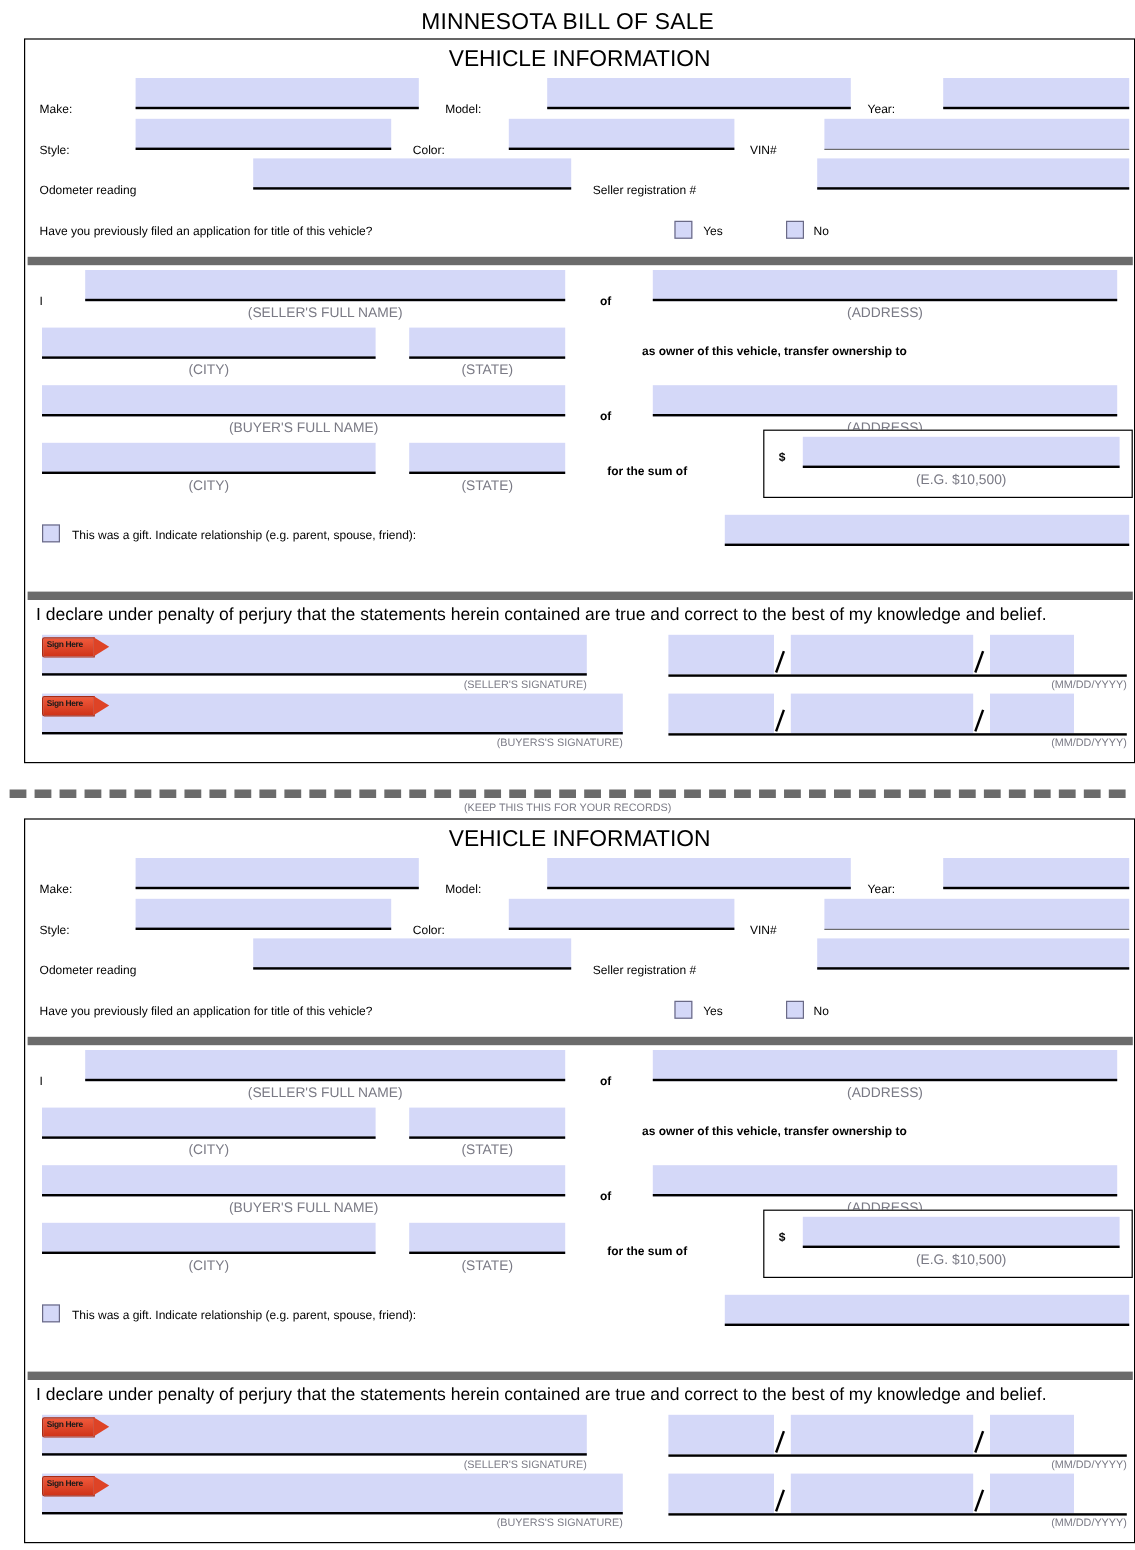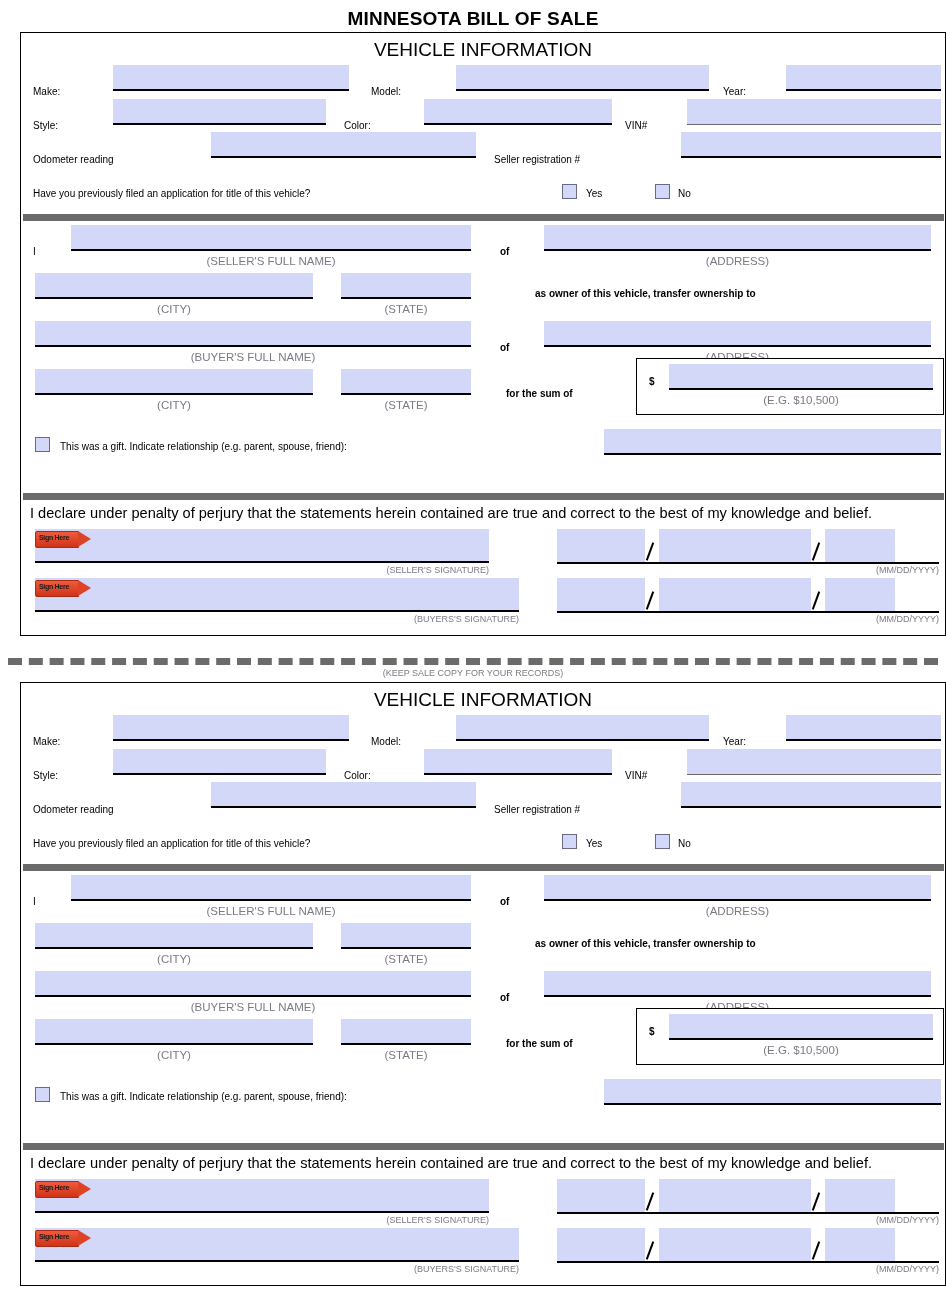--- a/index.html
+++ b/index.html
@@ -19,21 +19,21 @@
   .page {
     position: relative;
     width: 946px;
     height: 1292px;
   }
 
   
   .doc-title {
     text-align: center;
     font-size: 19px;
-    font-weight: bold;
+    font-weight: normal;
     letter-spacing: 0.2px;
     padding-top: 8px;
     height: 26px;
     line-height: 22px;
   }
 
   
   .copy {
     position: relative;
     border: 1.6px solid #000;
@@ -311,21 +311,21 @@
       <div class="slash" style="left:628px; top:92px;"></div>
       <div class="fld" style="left:638px; top:79px; width:152px; height:33px;"></div>
       <div class="slash" style="left:794px; top:92px;"></div>
       <div class="fld" style="left:804px; top:79px; width:70px; height:33px;"></div>
       <div class="line" style="left:536px; top:112px; width:382px;"></div>
       <div class="cap sm" style="left:718px; top:115px; width:200px; text-align:right;">(MM/DD/YYYY)</div>
     </div>
   </div>
 
   <div class="cutline" style="top:658px;"></div>
-  <div class="cutcap" style="top:668px;">(KEEP SALE COPY FOR YOUR RECORDS)</div>
+  <div class="cutcap" style="top:668px;">(KEEP THIS THIS FOR YOUR RECORDS)</div>
 
   <div class="copy" style="position:absolute; left:10px; top:682px; width:926px; height:604px;">
 
     <div class="vi">
       <div class="section-title">VEHICLE INFORMATION</div>
 
       <div class="lbl" style="left:12px; top:50px;">Make:</div>
       <div class="fld ul" style="left:92px; top:32px; width:236px; height:26px;"></div>
 
       <div class="lbl" style="left:350px; top:50px;">Model:</div>

